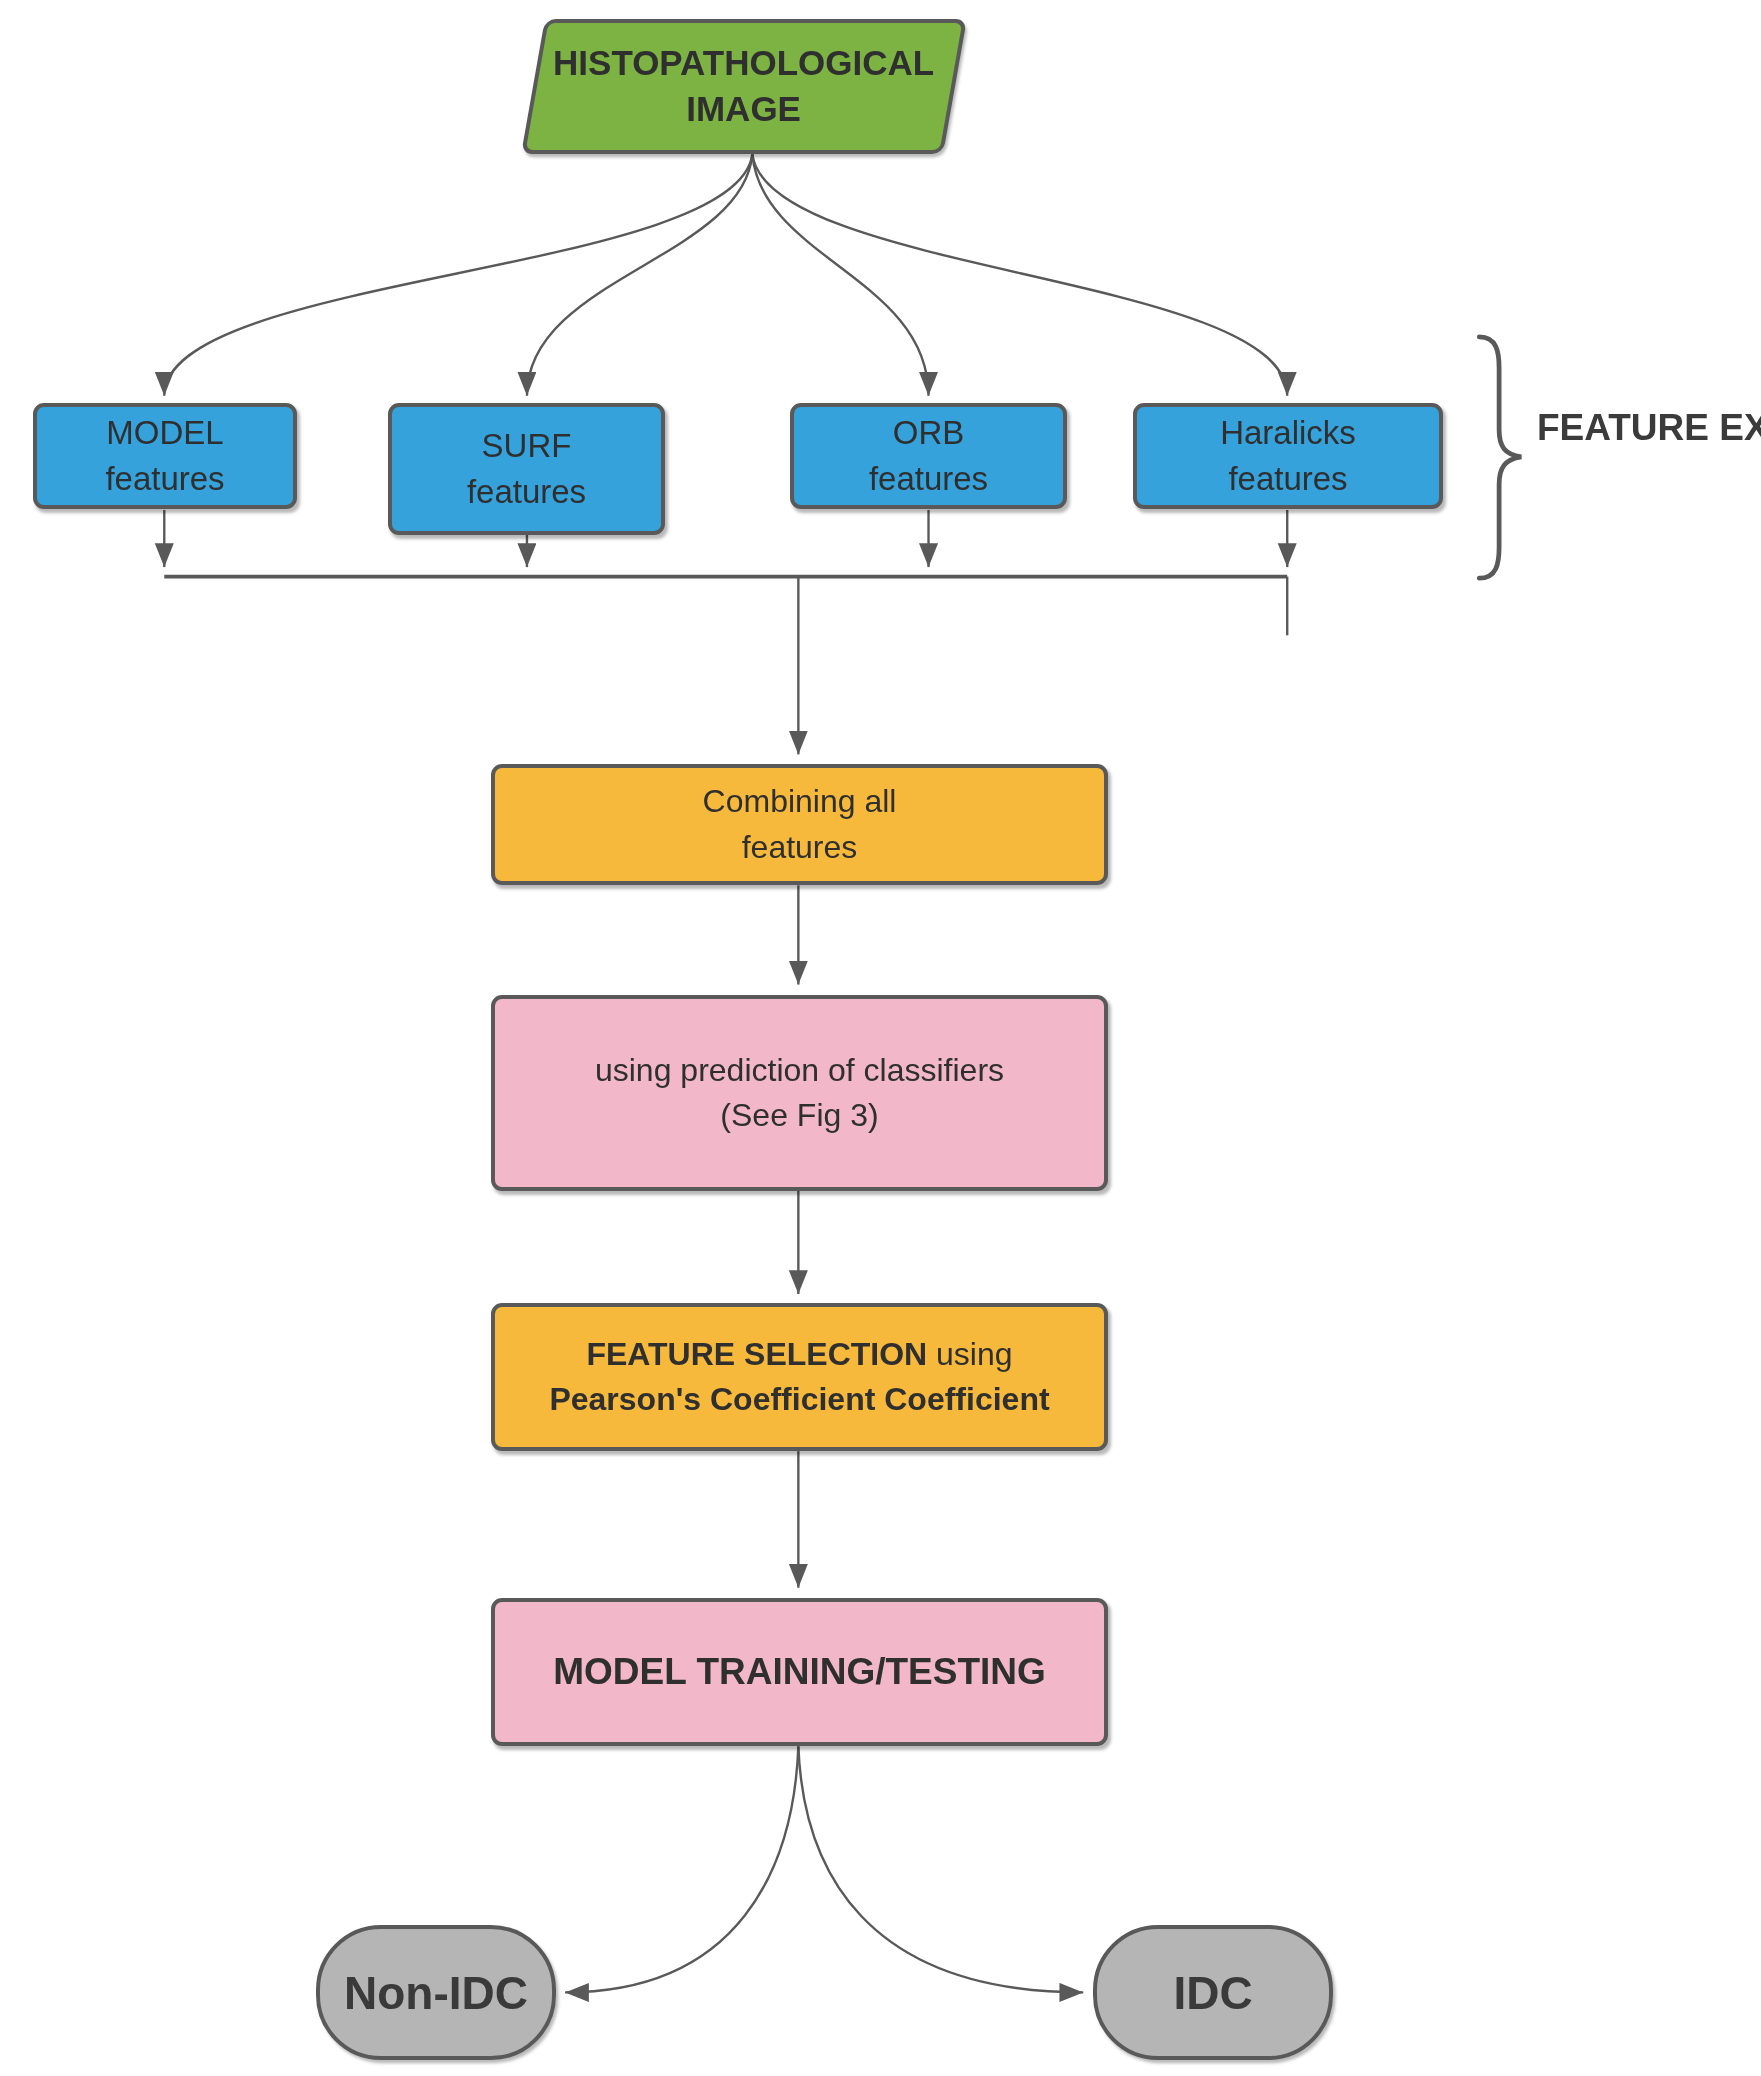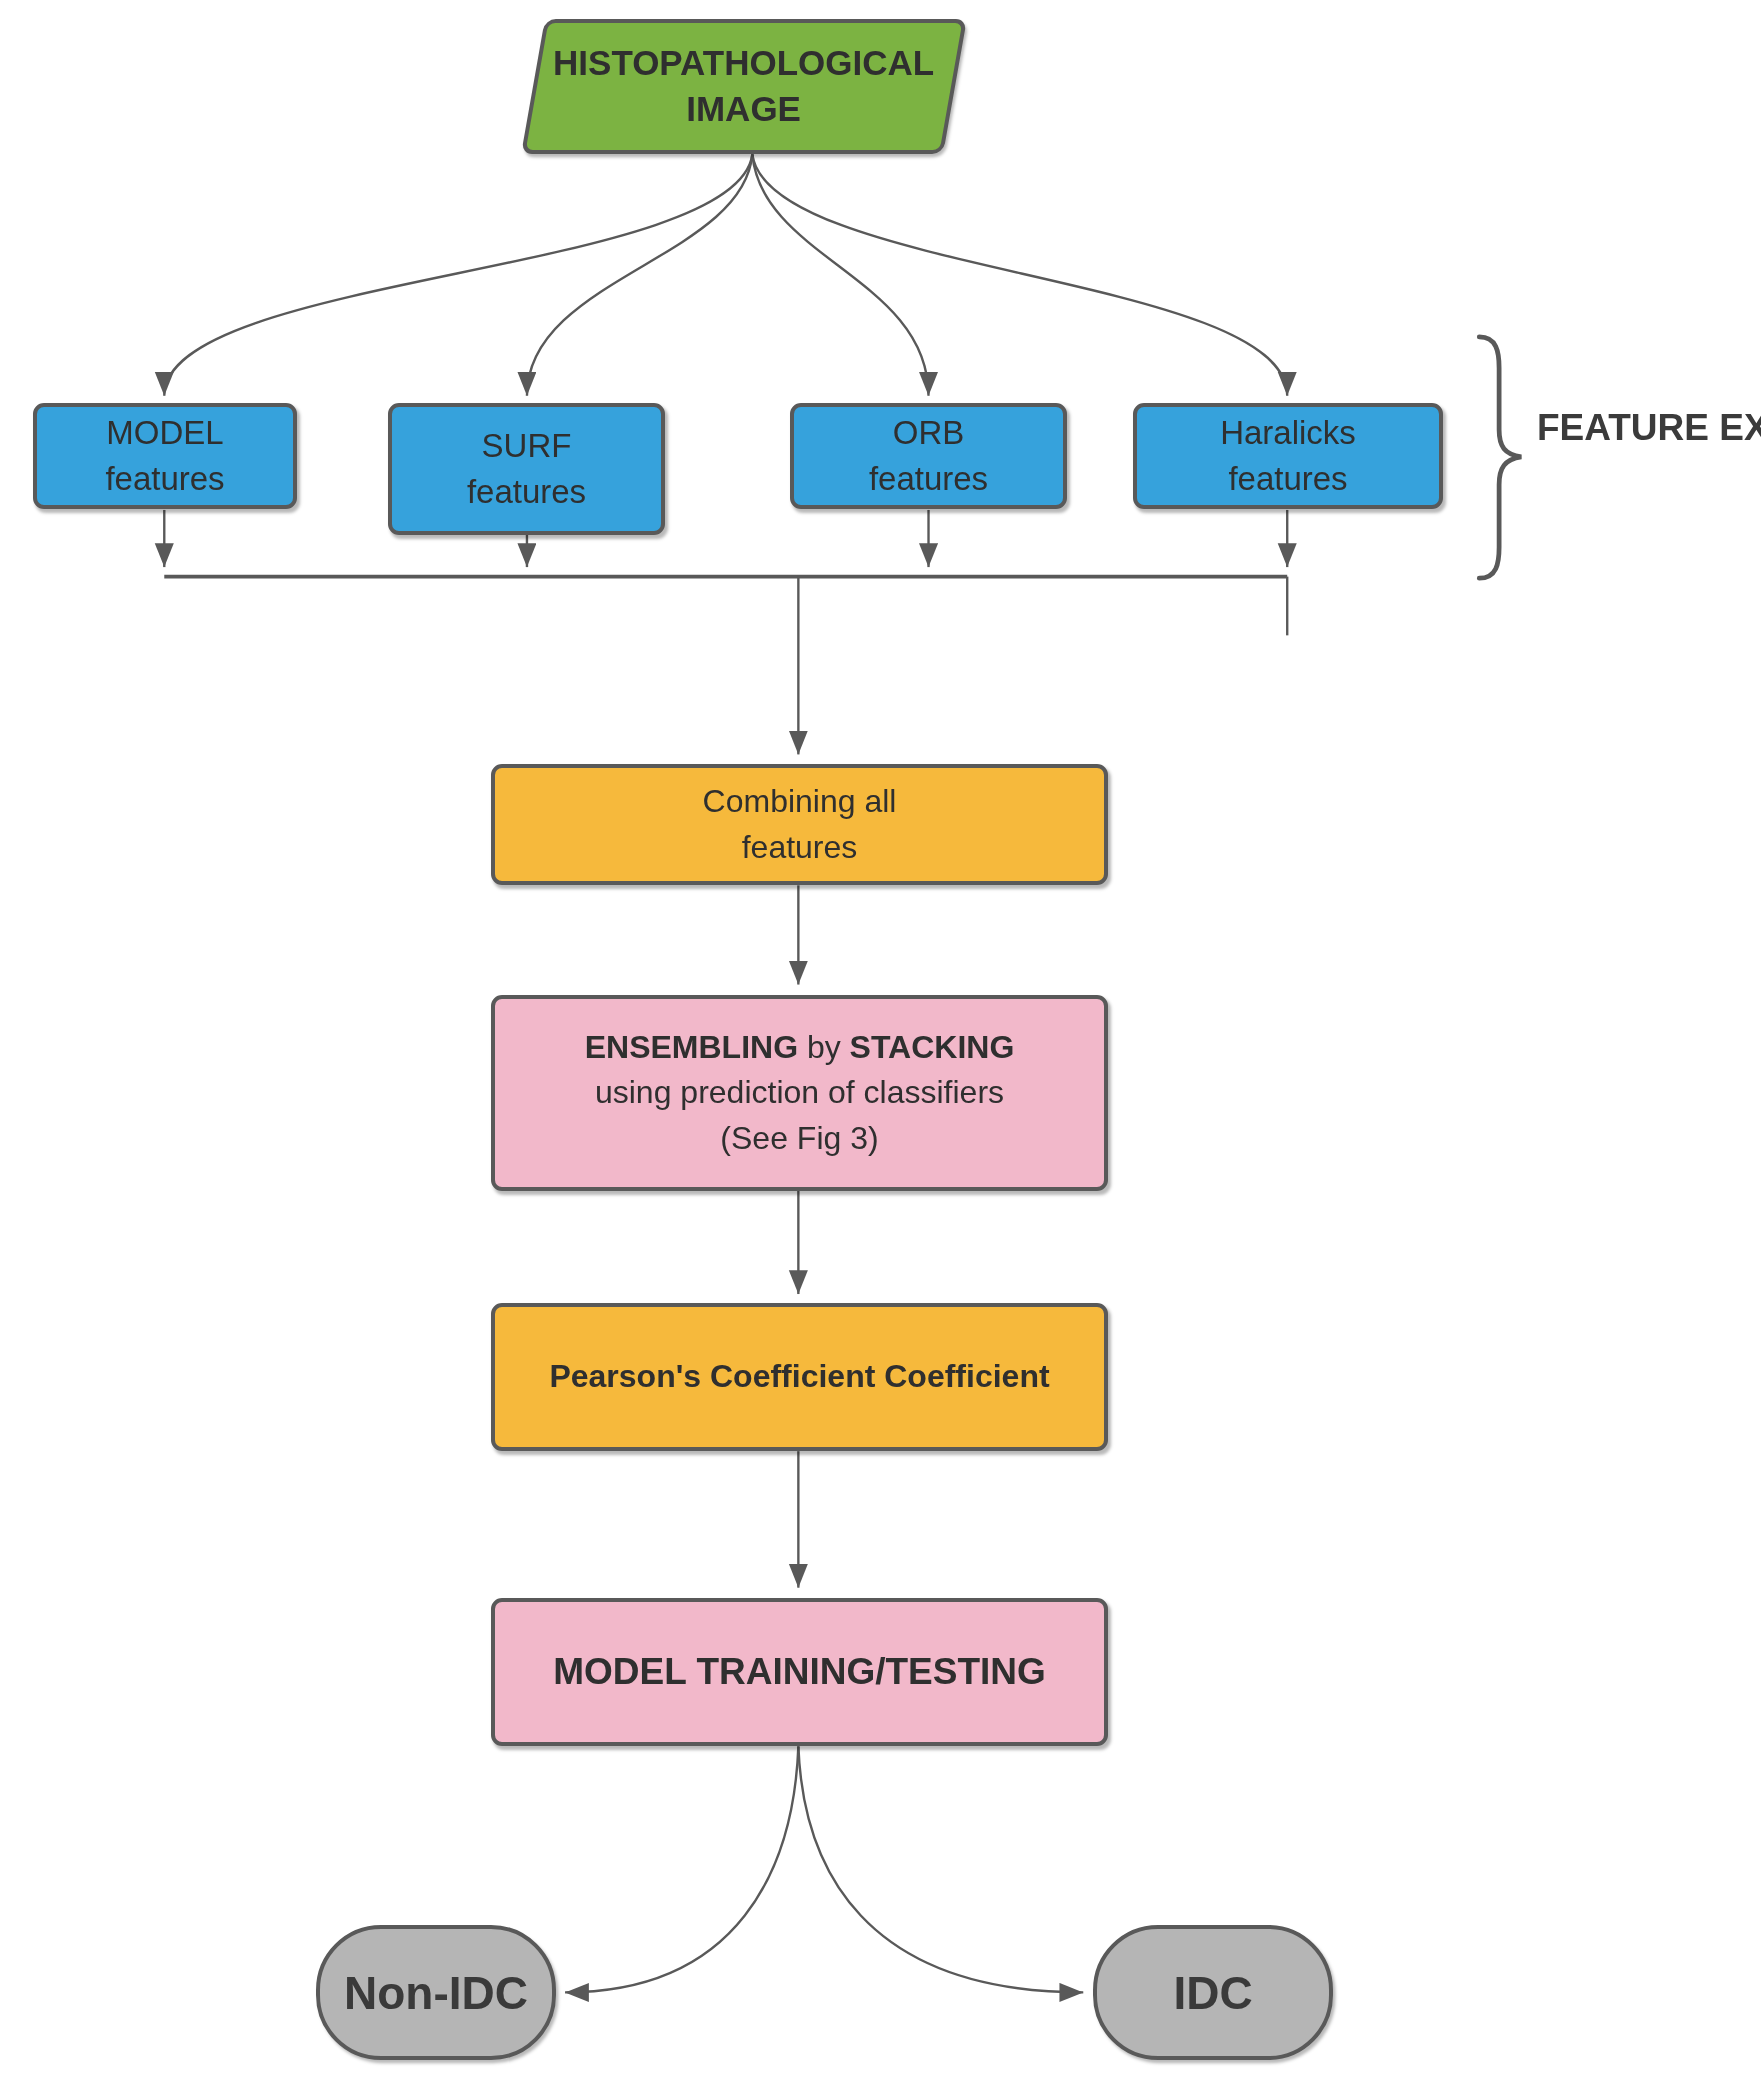--- a/index.html
+++ b/index.html
@@ -105,26 +105,26 @@
     <span class="ln">FEATURE</span>
     <span class="ln">EXTRACTION</span>
   </div>
 
   <div class="node orange mid-text" style="left:491px;top:764px;width:617px;height:121px;">
     <span class="ln">Combining all</span>
     <span class="ln">features</span>
   </div>
 
   <div class="node pink mid-text" style="left:491px;top:995px;width:617px;height:196px;">
-    <span class="ln"><span class="bold">ENSEMBLING</span><span> by </span><span class="bold">STACKING</span></span>
     <span class="ln">using prediction of classifiers</span>
     <span class="ln">(See Fig 3)</span>
   </div>
 
   <div class="node orange mid-text" style="left:491px;top:1303px;width:617px;height:148px;">
+    <span class="ln"><span class="bold">FEATURE SELECTION</span><span> using</span></span>
     <span class="ln bold">Pearson's Coefficient Coefficient</span>
   </div>
 
   <div class="node pink" style="left:491px;top:1598px;width:617px;height:148px;">
     <span class="ln model-label">MODEL TRAINING/TESTING</span>
   </div>
 
   <div class="node terminal" style="left:316px;top:1925px;width:240px;height:135px;justify-content:center;">
     <span class="ln">Non-IDC</span>
   </div>

